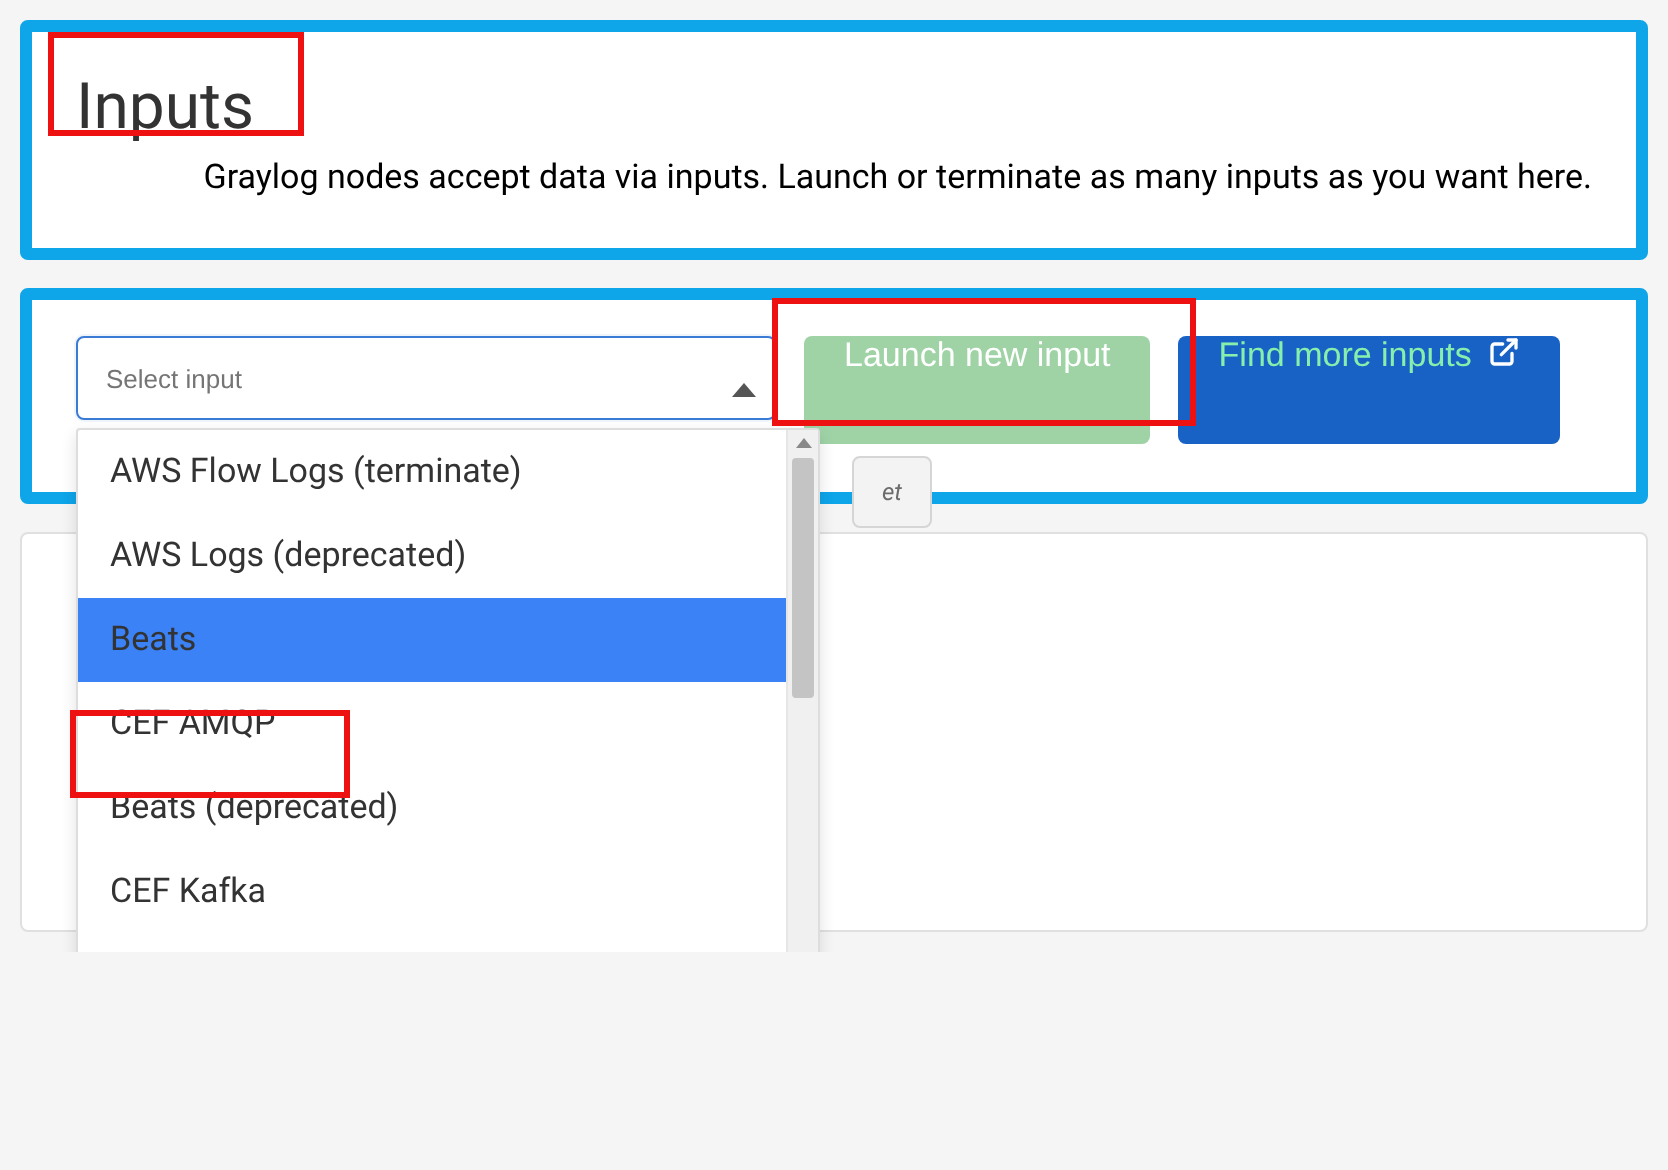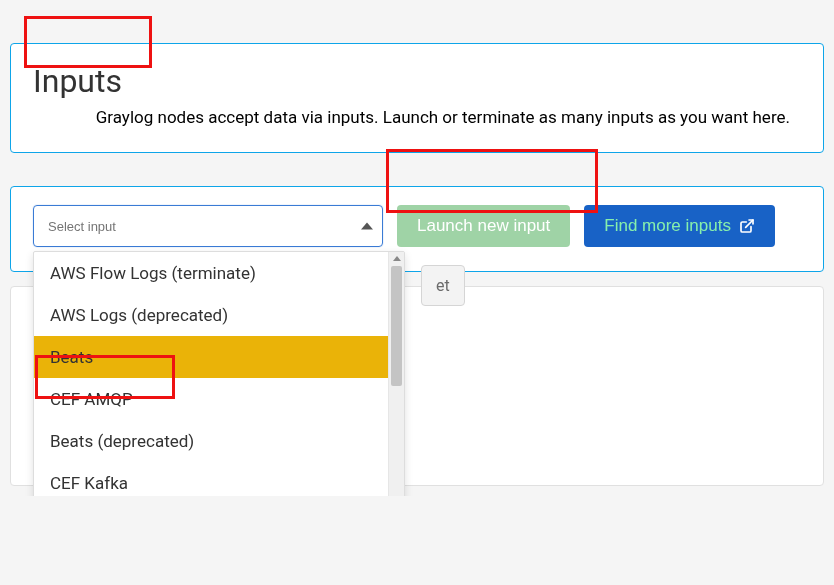--- a/index.html
+++ b/index.html
@@ -4,25 +4,24 @@
 <style>
   * { box-sizing: border-box; margin: 0; padding: 0; }
   body {
     font-family: -apple-system, BlinkMacSystemFont, "Segoe UI", Roboto, "Helvetica Neue", Arial, sans-serif;
     background: #f5f5f5;
     padding: 10px;
     width: 834px;
   }
   .panel {
     background: #fff;
-    border: 1px solid #0ea5e9;
-    border-radius: 4px;
-    padding: 18px 33px 22px 22px;
+    border: 6px solid #0ea5e9;
+    border-radius: 4px;
+    padding: 18px 22px 22px 22px;
     margin-bottom: 14px;
-    margin-top: 33px;
   }
   .page-title {
     font-size: 32px;
     font-weight: 400;
     color: #333;
     line-height: 1.2;
     margin-bottom: 6px;
     display: inline-block;
   }
   .page-desc {
@@ -58,22 +57,22 @@
     right: 10px;
     top: 50%;
     transform: translateY(-50%);
     width: 0; height: 0;
     border-left: 6px solid transparent;
     border-right: 6px solid transparent;
     border-bottom: 7px solid #555;
   }
   .btn {
     display: inline-flex;
-    align-items: center;
-    height: 42px;
+    align-items: flex-start;
+    height: 54px;
     border-radius: 4px;
     padding: 0 20px;
     font-size: 17px;
     border: none;
     cursor: pointer;
     white-space: nowrap;
   }
   .btn-launch {
     background: #9fd3a6;
     color: #fff;
@@ -99,21 +98,21 @@
     flex: 1;
     list-style: none;
   }
   .dropdown-list li {
     padding: 11px 16px;
     font-size: 17px;
     color: #333;
     cursor: pointer;
   }
   .dropdown-list li.highlight {
-    background: #eab308;
+    background: #3b82f6;
   }
   .scrollbar-track {
     width: 16px;
     background: #f0f0f0;
     position: relative;
     border-left: 1px solid #e6e6e6;
   }
   .scrollbar-track .arrow-up,
   .scrollbar-track .arrow-down {
     position: absolute;
@@ -135,22 +134,23 @@
   }
   .partially-hidden-btn {
     position: absolute;
     top: 60px;
     left: 388px;
     background: #f3f3f3;
     border: 1px solid #d5d5d5;
     border-radius: 4px;
     padding: 10px 14px;
     color: #6b6b6b;
-    font-size: 16px;
+    font-size: 12px;
     z-index: 1;
+    font-style: italic;
   }
   .lower-panel {
     background: #fff;
     border: 1px solid #e0e0e0;
     border-radius: 4px;
     height: 200px;
     margin-top: 14px;
     position: relative;
     z-index: 0;
   }

